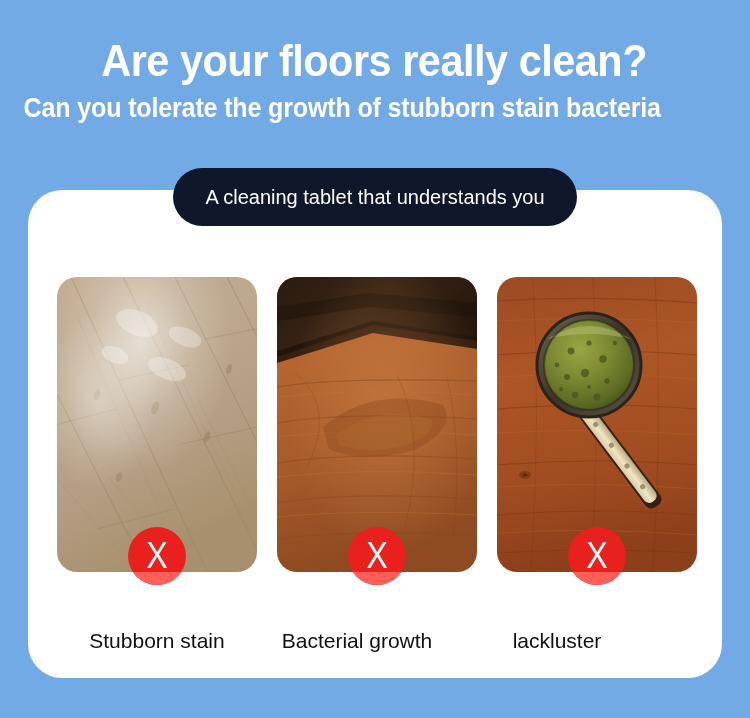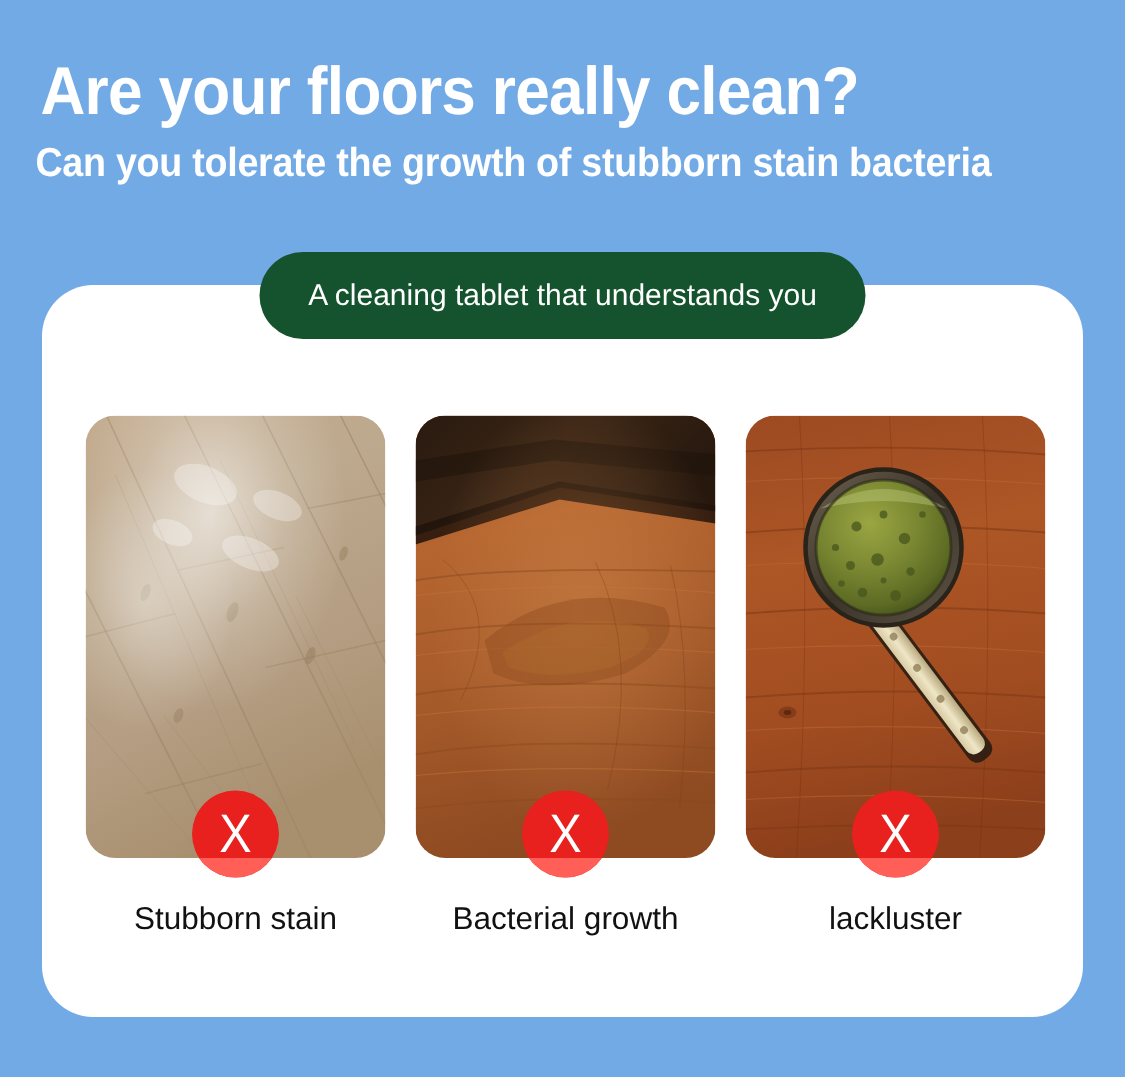--- a/index.html
+++ b/index.html
@@ -14,21 +14,21 @@
     font-family: "Liberation Sans", sans-serif;
     position: relative;
   }
 
   
   .headings {
     position: absolute;
     left: 0;
     top: 0;
     width: 674px;
-    text-align: left;
+    text-align: right;
   }
   .title {
     margin: 0;
     padding-top: 36px;
     color: #ffffff;
     font-family: "Liberation Sans Narrow", "Liberation Sans", sans-serif;
     font-size: 45px;
     font-weight: bold;
     line-height: 50px;
     letter-spacing: -0.5px;
@@ -59,21 +59,21 @@
     border-radius: 34px;
   }
 
   
   .pill {
     position: absolute;
     left: 173px;
     top: 168px;
     width: 404px;
     height: 58px;
-    background: #14532d;
+    background: #0f172a;
     border-radius: 29px;
     display: flex;
     align-items: center;
     justify-content: center;
     z-index: 5;
   }
   .pill-text {
     color: #ffffff;
     font-size: 20px;
     line-height: 24px;
@@ -139,26 +139,25 @@
     font-size: 36px;
     line-height: 36px;
     font-weight: 400;
     transform: scaleX(0.9);
   }
 
   
   .captions {
     position: absolute;
     left: 57px;
-    top: 600px;
+    top: 628px;
     width: 640px;
     display: flex;
-    justify-content: space-between;
+    justify-content: flex-start;
     z-index: 4;
-    gap: 12px;
   }
   .caption {
     width: 200px;
     text-align: center;
     color: #111111;
     font-size: 21px;
     line-height: 26px;
     white-space: nowrap;
   }
 </style>

